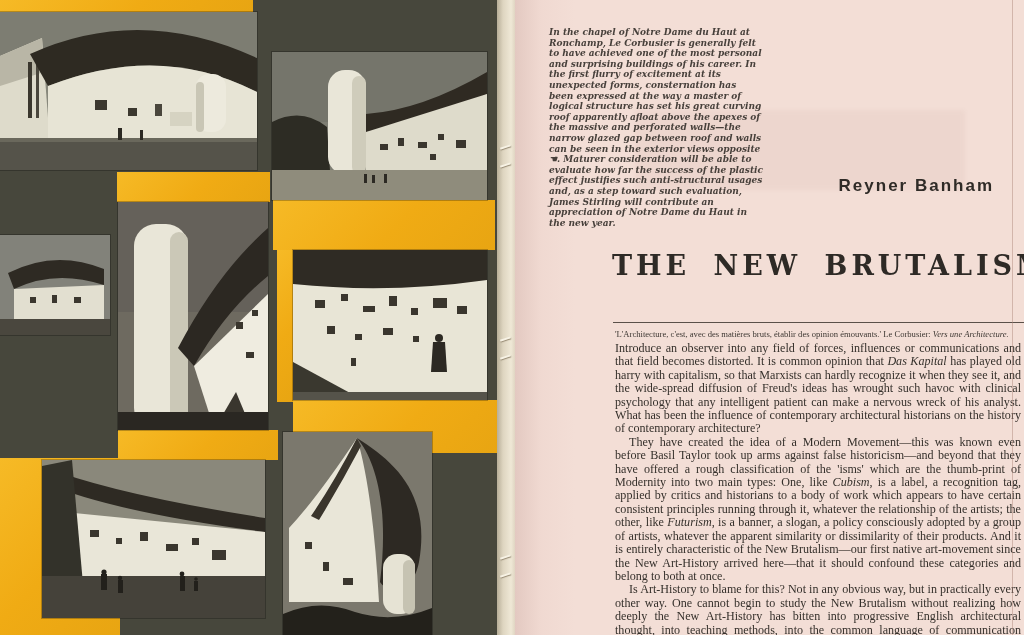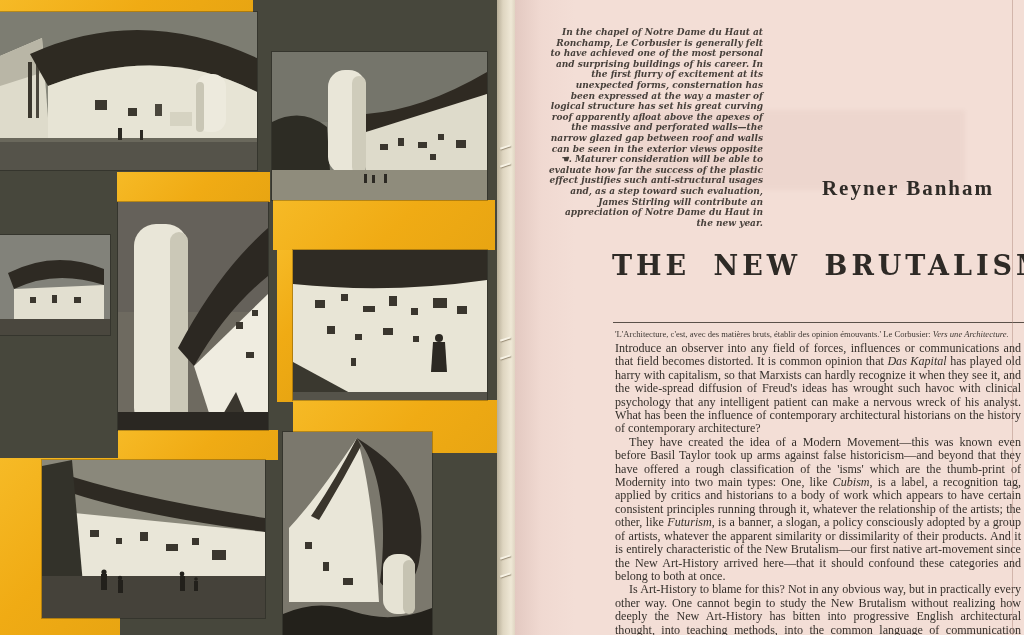--- a/index.html
+++ b/index.html
@@ -19,24 +19,24 @@
           box-shadow:0 1px 1px rgba(90,75,50,.6);transform:rotate(-18deg);}
 
   
   .page-right{position:absolute;left:515px;top:0;width:509px;height:635px;
           background:linear-gradient(90deg,#e3c9c1 0px,#f0d9d1 26px,#f3ded6 60px,#f3ded6 100%);color:#332e2a;}
   .page-right .edge-line{position:absolute;left:497px;top:0;width:1px;height:635px;background:rgba(170,130,120,.45);}
   .ghost{position:absolute;opacity:.05;background:#8a5a50;filter:blur(2px);}
 
   .intro-caption{position:absolute;left:34px;top:27px;width:214px;
           font-family:"DejaVu Serif", serif;font-style:italic;font-weight:bold;
-          font-size:9px;line-height:10.6px;color:#47403b;text-align:right;}
+          font-size:9px;line-height:10.6px;color:#47403b;text-align:left;}
 
   .byline{position:absolute;right:30px;top:176px;
-          font-family:Liberation Serif, serif;font-weight:bold;font-size:21px;
+          font-family:Liberation Sans, sans-serif;font-weight:bold;font-size:17px;
           letter-spacing:2px;color:#2f2b27;}
 
   .article-title{position:absolute;left:97px;top:250px;width:405px;
           font-family:"DejaVu Serif", serif;font-weight:bold;font-size:27px;
           letter-spacing:4px;word-spacing:10px;color:#2e2a26;white-space:nowrap;}
 
   .rule{position:absolute;left:98px;top:322px;width:411px;height:1px;background:#5a5049;}
 
   .epigraph{position:absolute;left:100px;top:329px;width:409px;
           font-size:8.6px;line-height:10px;color:#3d3732;white-space:nowrap;overflow:hidden;}

